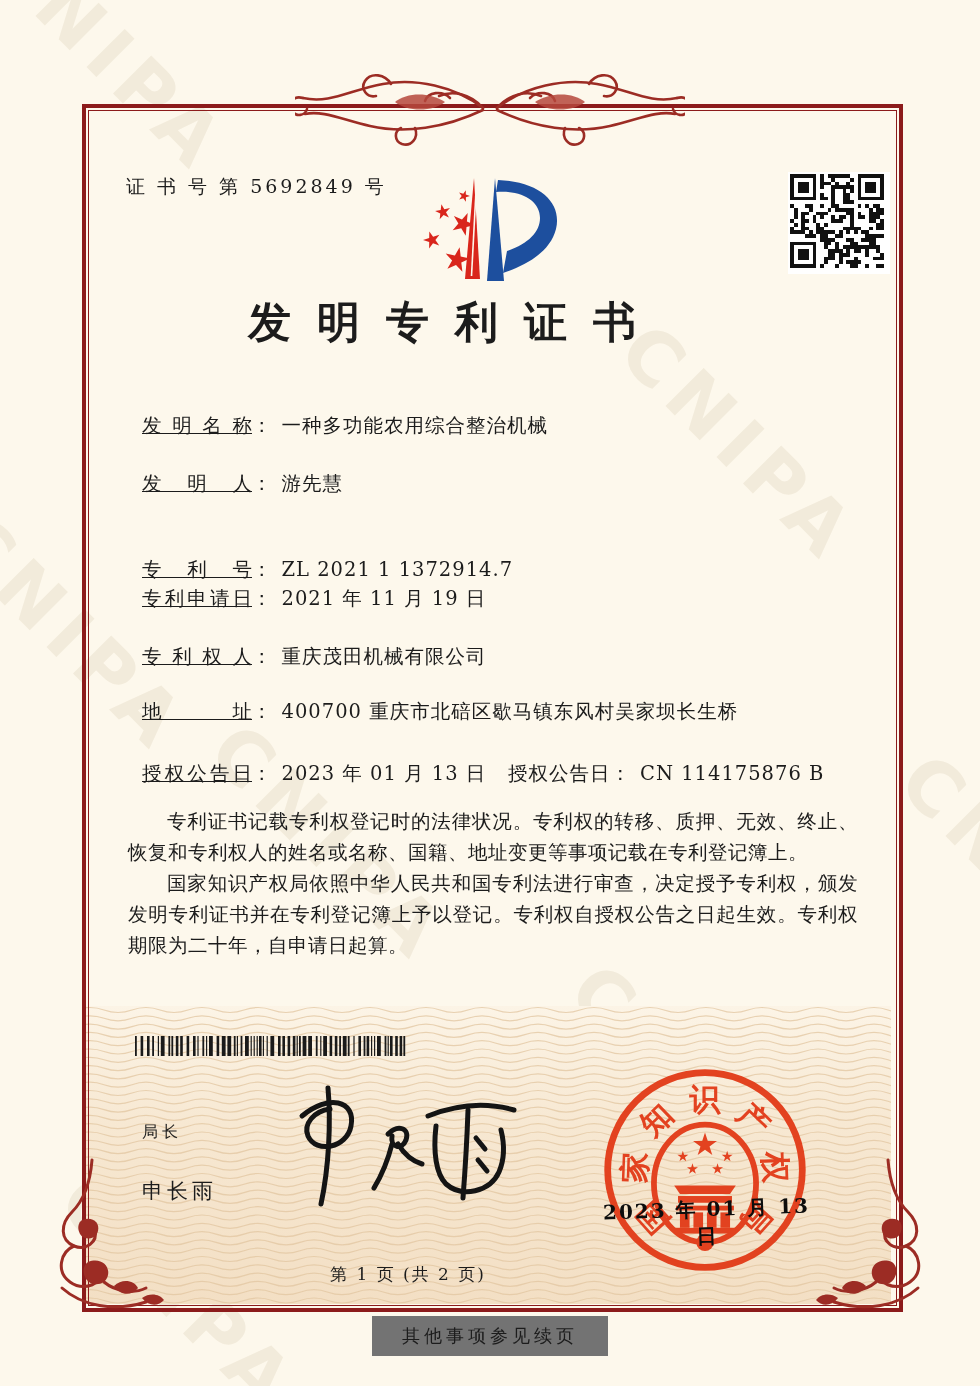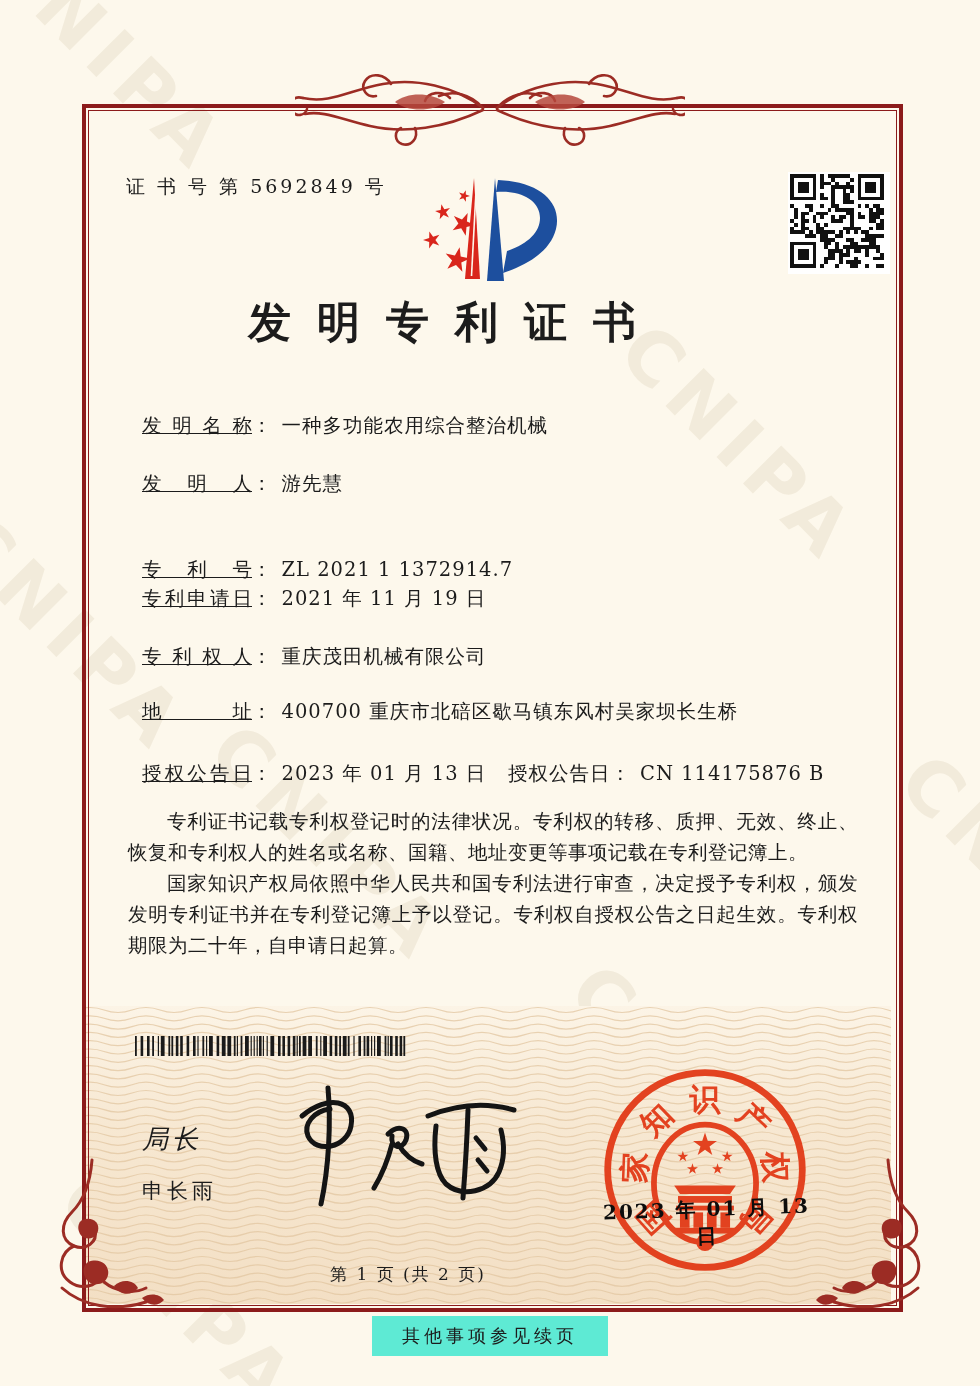--- a/index.html
+++ b/index.html
@@ -32,36 +32,36 @@
   .colon{margin-right:10px;}
   .row .val{letter-spacing:1px;}
   .lbl2{letter-spacing:1px;}
   
   .bodytext{position:absolute;left:128px;top:806px;width:730px;z-index:3;}
   .bodytext p{margin:0;font-size:19.5px;line-height:31px;text-indent:2em;
               text-align:justify;letter-spacing:0.5px;}
   
   .barcode{position:absolute;left:135px;top:1034px;width:272px;height:24px;z-index:3;}
   
-  .signer-title{position:absolute;left:142px;top:1122px;font-size:26px;z-index:3;
-      font-family:"DejaVu Sans", sans-serif;letter-spacing:4px;font-style:italic;}
+  .signer-title{position:absolute;left:142px;top:1122px;font-size:16px;z-index:3;
+      font-family:"DejaVu Sans", sans-serif;letter-spacing:4px;}
   .signer-name{position:absolute;left:142px;top:1161px;font-size:21px;z-index:3;
       font-family:"DejaVu Sans", sans-serif;letter-spacing:4px;margin-top:16px;}
   .signature{position:absolute;left:268px;top:1082px;width:265px;height:130px;z-index:3;}
   
   .seal{position:absolute;left:599px;top:1064px;width:212px;height:212px;z-index:4;
         opacity:0.95;}
   .seal-date{position:absolute;left:602px;top:1196px;width:210px;text-align:center;
         font-size:20px;letter-spacing:2px;color:#0d0d0d;transform:rotate(-2deg);
         z-index:5;font-weight:bold;}
   
   .pagefoot{position:absolute;left:0;top:1263px;width:816px;text-align:center;
         font-size:17px;z-index:3;letter-spacing:2px;}
   .contnote{position:absolute;left:0;top:1316px;width:980px;text-align:center;z-index:3;}
-  .contnote span{background:#5eead4;display:inline-block;padding:8px 30px;
+  .contnote span{background:#737373;display:inline-block;padding:8px 30px;
         font-size:18px;letter-spacing:4px;}
   
   .orn-top{position:absolute;left:295px;top:58px;width:390px;height:96px;z-index:6;}
   .orn-bl{position:absolute;left:52px;top:1158px;width:120px;height:160px;z-index:6;}
   .orn-br{position:absolute;left:808px;top:1158px;width:120px;height:160px;z-index:6;
           transform:scaleX(-1);}
 </style>
 </head>
 <body>
 

